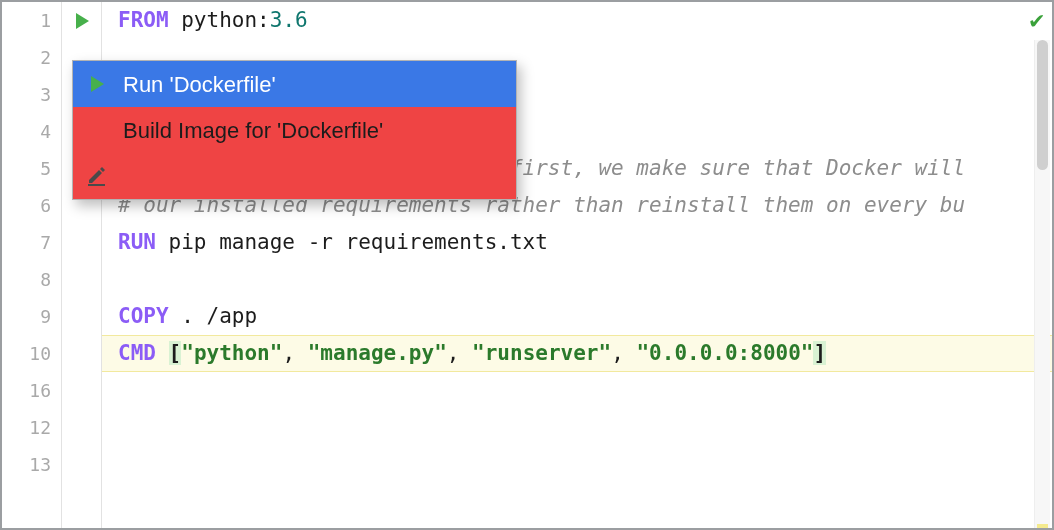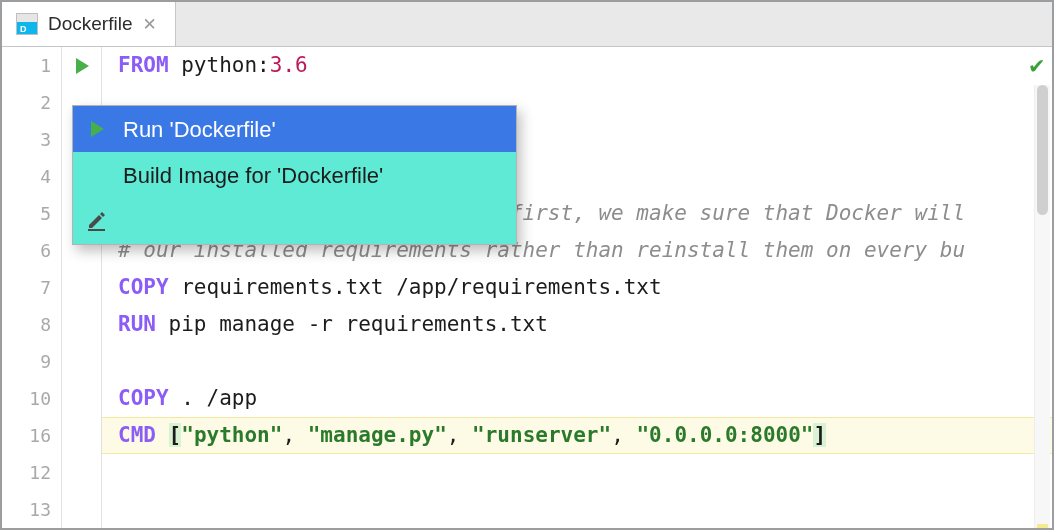--- a/index.html
+++ b/index.html
@@ -37,56 +37,49 @@
   .editor { flex:1; display:flex; position:relative; font-family: Menlo, "DejaVu Sans Mono", Consolas, monospace; font-size:21px; line-height:37px; color:#1c1c1c; }
   .gutter { width:60px; background:#fff; border-right:1px solid #e2e2e2; text-align:right; color:#a9a9a9; font-size:18px; padding-top:0; }
   .gutter .ln { height:37px; padding-right:10px; }
   .runcol { width:40px; background:#fff; border-right:1px solid #e2e2e2; }
   .runcol .cell { height:37px; display:flex; align-items:center; justify-content:center; }
   .runcol svg { display:block; }
   .code { flex:1; position:relative; overflow:hidden; background:#fff; }
   .code .line { height:37px; padding-left:16px; white-space:pre; }
   .code .line.current { background:#fdfbe6; box-shadow: inset 0 1px 0 #f2e99e, inset 0 -1px 0 #f2e99e; }
   .kw { color:#8b5cf6; font-weight:bold;margin-top:40px; }
-  .ver { color:#be185d; }
+  .ver { color:#0f766e; }
   .cmt { color:#8d8d8d; font-style:italic; }
   .br { color:#1c1c1c; font-weight:bold; }
   .br-lit { background:#d9f2d3; }
   .str { color:#2b7a2b; font-weight:bold; }
   
   .check { position:absolute; top:0; right:8px; color:#3aa13a; font-size:24px; height:37px; display:flex; align-items:center;}
   
   .scroll { position:absolute; right:2px; top:38px; bottom:0; width:16px; background:#f7f7f7; border-left:1px solid #eee;}
   .scroll .thumb { position:absolute; left:2px; right:2px; top:0; height:130px; background:#cfcfcf; border-radius:6px;}
   .scroll .mark { position:absolute; left:2px; right:2px; height:4px; background:#f4ea8e; bottom:0;}
   
   .menu {
     position:absolute; left:70px; top:58px; width:445px;
-    background:#5eead4; border:1px solid #b3b3b3; box-shadow: 4px 6px 12px rgba(0,0,0,.25);
+    background:#ef4444; border:1px solid #b3b3b3; box-shadow: 4px 6px 12px rgba(0,0,0,.25);
     font-family: "Lucida Grande","Segoe UI",Arial,sans-serif; font-size:22px;
     z-index:10;
   }
   .menu .item { display:flex; align-items:center; height:46px; padding:0 20px 0 10px; gap:12px; cursor:pointer;}
   .menu .item .icon-slot { width:28px; display:flex; justify-content:center; }
   .menu .item.selected { background:#3a78e6; color:#fff; }
   .menu .item.selected svg path { fill:#47b04b; }
   .menu .spacer { flex:1; }
 </style>
 </head>
 <body>
 
 <div class="root">
 
-  <div class="tabbar">
-    <div class="tab">
-      <span class="docker-icon"></span>
-      <span>Dockerfile</span>
-      <span class="close">✕</span>
-    </div>
-  </div>
 
   <div class="editor">
 
     <div class="gutter">
       <div class="ln">1</div>
       <div class="ln">2</div>
       <div class="ln">3</div>
       <div class="ln">4</div>
       <div class="ln">5</div>
       <div class="ln">6</div>
@@ -113,21 +106,20 @@
         <div class="thumb"></div>
         <div class="mark"></div>
       </div>
 
       <div class="line"><span class="kw">FROM</span><span> python:</span><span class="ver">3.6</span></div>
       <div class="line"></div>
       <div class="line"></div>
       <div class="line"></div>
       <div class="line"><span class="cmt"># By copying over requirements first, we make sure that Docker will</span></div>
       <div class="line"><span class="cmt"># our installed requirements rather than reinstall them on every bu</span></div>
-      <div class="line"><span class="kw">COPY</span><span> requirements.txt /app/requirements.txt</span></div>
       <div class="line"><span class="kw">RUN</span><span> pip manage -r requirements.txt</span></div>
       <div class="line"></div>
       <div class="line"><span class="kw">COPY</span><span> . /app</span></div>
       <div class="line current"><span class="kw">CMD</span> <span class="br br-lit">[</span><span class="str">"python"</span><span>, </span><span class="str">"manage.py"</span><span>, </span><span class="str">"runserver"</span><span>, </span><span class="str">"0.0.0.0:8000"</span><span class="br br-lit">]</span></div>
     </div>
 
     <div class="menu">
       <div class="item selected">
         <span class="icon-slot">
           <svg width="18" height="18" viewBox="0 0 18 18">

